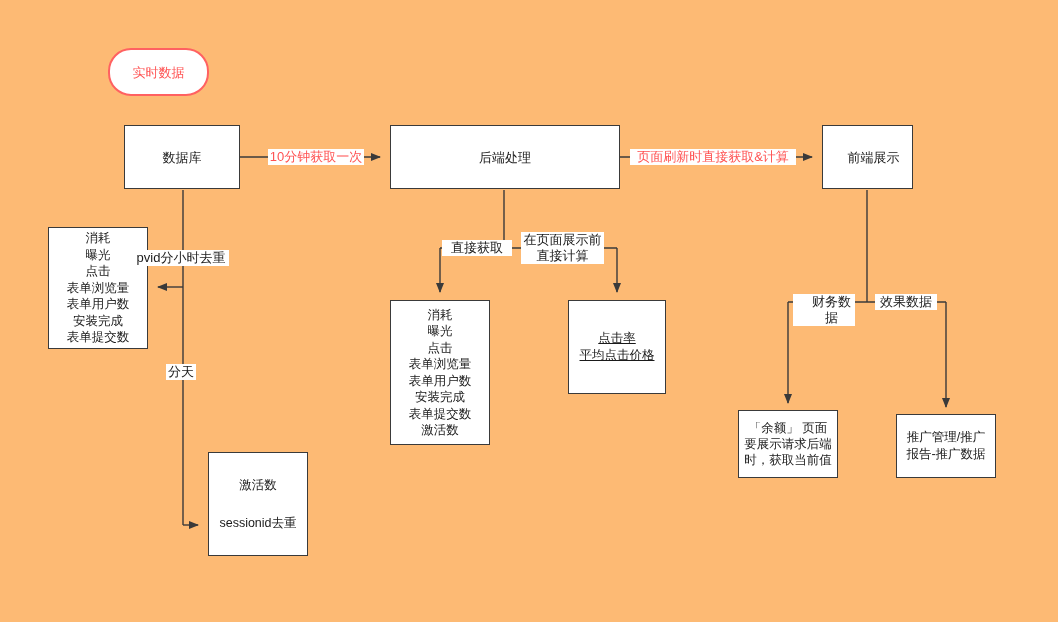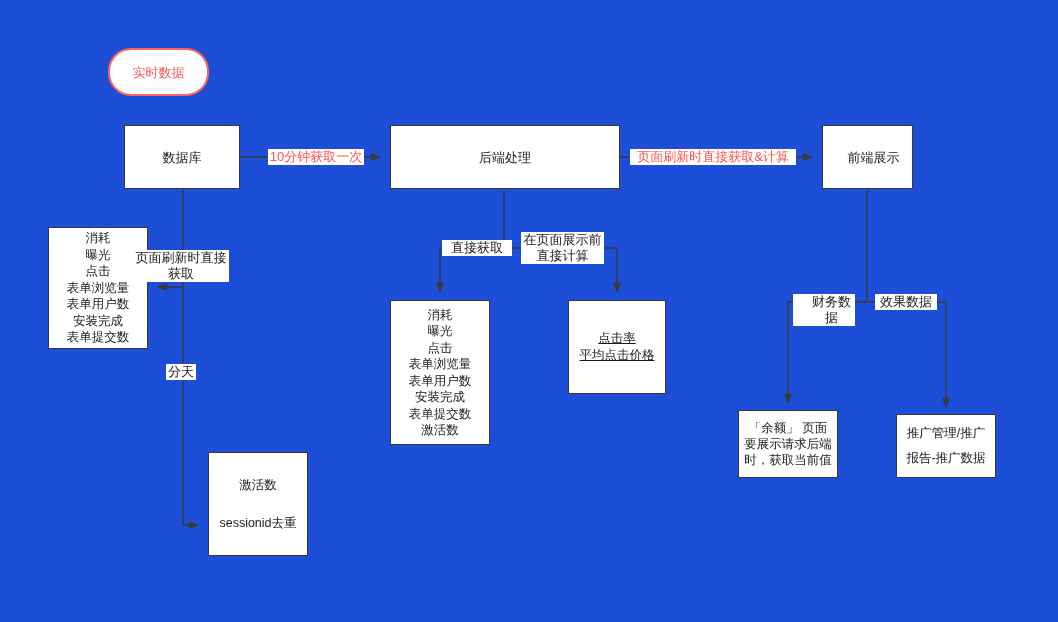--- a/index.html
+++ b/index.html
@@ -4,21 +4,21 @@
 <style>
   html, body {
     margin: 0;
     padding: 0;
     background: #000000;
   }
   #canvas {
     position: relative;
     width: 1058px;
     height: 622px;
-    background: #1d4ed8;
+    background: #fdba74;
     font-family: "Liberation Sans", "DejaVu Sans", sans-serif;
     overflow: hidden;
   }
   svg.wires {
     position: absolute;
     left: 0;
     top: 0;
     width: 1058px;
     height: 622px;
     pointer-events: none;
@@ -120,27 +120,27 @@
 安装完成
 表单提交数
 激活数</div>
 
   <div class="node" style="left:568px; top:300px; width:98px; height:94px; font-size:12.5px; line-height:17px;text-decoration:underline;">点击率
 平均点击价格</div>
 
   <div class="node" style="left:738px; top:410px; width:100px; height:68px; font-size:12.5px; line-height:16px; white-space:normal;">「余额」
 页面要展示请求后端时，获取当前值</div>
 
-  <div class="node" style="left:896px; top:414px; width:100px; height:64px; font-size:12.5px; line-height:25px; white-space:normal;">推广管理/推广报告-推广数据</div>
+  <div class="node" style="left:896px; top:414px; width:100px; height:64px; font-size:12.5px; line-height:17px; white-space:normal;">推广管理/推广报告-推广数据</div>
 
   <div class="edge-label accent" style="left:268px; top:149px; width:96px;">10分钟获取一次</div>
 
   <div class="edge-label accent" style="left:630px; top:149px; width:166px;">页面刷新时直接获取&amp;计算</div>
 
-  <div class="edge-label" style="left:133px; top:250px; width:96px;">页面刷新时直接获取</div>
+  <div class="edge-label" style="left:133px; top:250px; width:96px;">pvid分小时去重</div>
 
   <div class="edge-label" style="left:166px; top:364px; width:30px;">分天</div>
 
   <div class="edge-label" style="left:442px; top:240px; width:70px;">直接获取</div>
 
   <div class="edge-label" style="left:521px; top:232px; width:83px;">在页面展示前
 直接计算</div>
 
   <div class="edge-label" style="left:793px; top:294px; width:62px;padding-left:16px;">财务数据</div>
 

